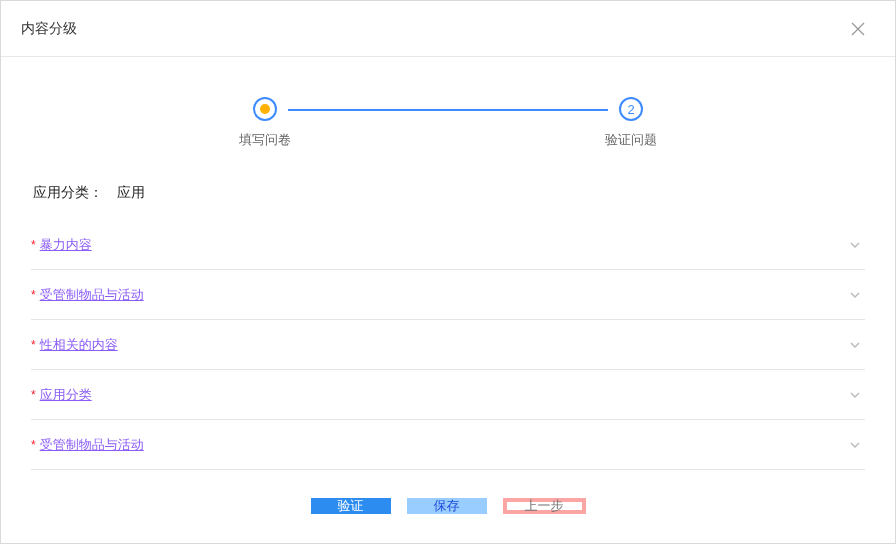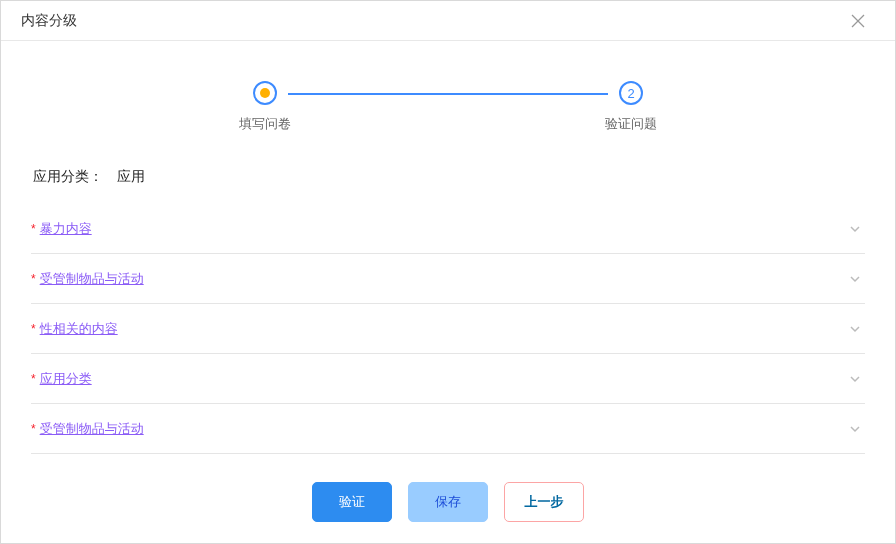--- a/index.html
+++ b/index.html
@@ -13,21 +13,21 @@
     overflow: hidden;
   }
   .modal {
     width: 896px;
     height: 544px;
     border: 1px solid #d9d9d9;
     position: relative;
     background: #fff;
   }
   .modal-header {
-    height: 40px;
+    height: 56px;
     border-bottom: 1px solid #e8e8e8;
     display: flex;
     align-items: center;
     justify-content: space-between;
     padding: 0 28px 0 20px;
   }
   .modal-title {
     font-size: 14px;
     color: #333;
   }
@@ -137,45 +137,44 @@
   }
   .chevron svg { width: 10px; height: 10px; stroke: #bbb; stroke-width: 1.5; fill: none; }
   .footer {
     display: flex;
     justify-content: center;
     gap: 16px;
     margin-top: 28px;
   }
   .btn {
     min-width: 80px;
-    height: 40px;
-    border-radius: 5px;
+    height: 16px;
+    border-radius: 0;
     font-size: 13px;
     display: flex;
     align-items: center;
     justify-content: center;
     cursor: pointer;
     border: 1px solid transparent;
     padding: 0 18px;
   }
   .btn-primary {
     background: #2d8cf0;
     color: #fff;
     border-color: #2d8cf0;
   }
   .btn-light {
     background: #99ccff;
     color: #1d4ed8;
     border-color: #99ccff;
   }
   .btn-default {
     background: #fff;
-    color: #0369a1;
-    border: 1px solid #fca5a5;
-    font-weight: bold;
+    color: #737373;
+    border: 4px solid #fca5a5;
   }
 </style>
 </head>
 <body>
 
 <div class="modal">
   <div class="modal-header">
     <div class="modal-title">内容分级</div>
     <div class="close-btn">
       <svg viewBox="0 0 14 14">

